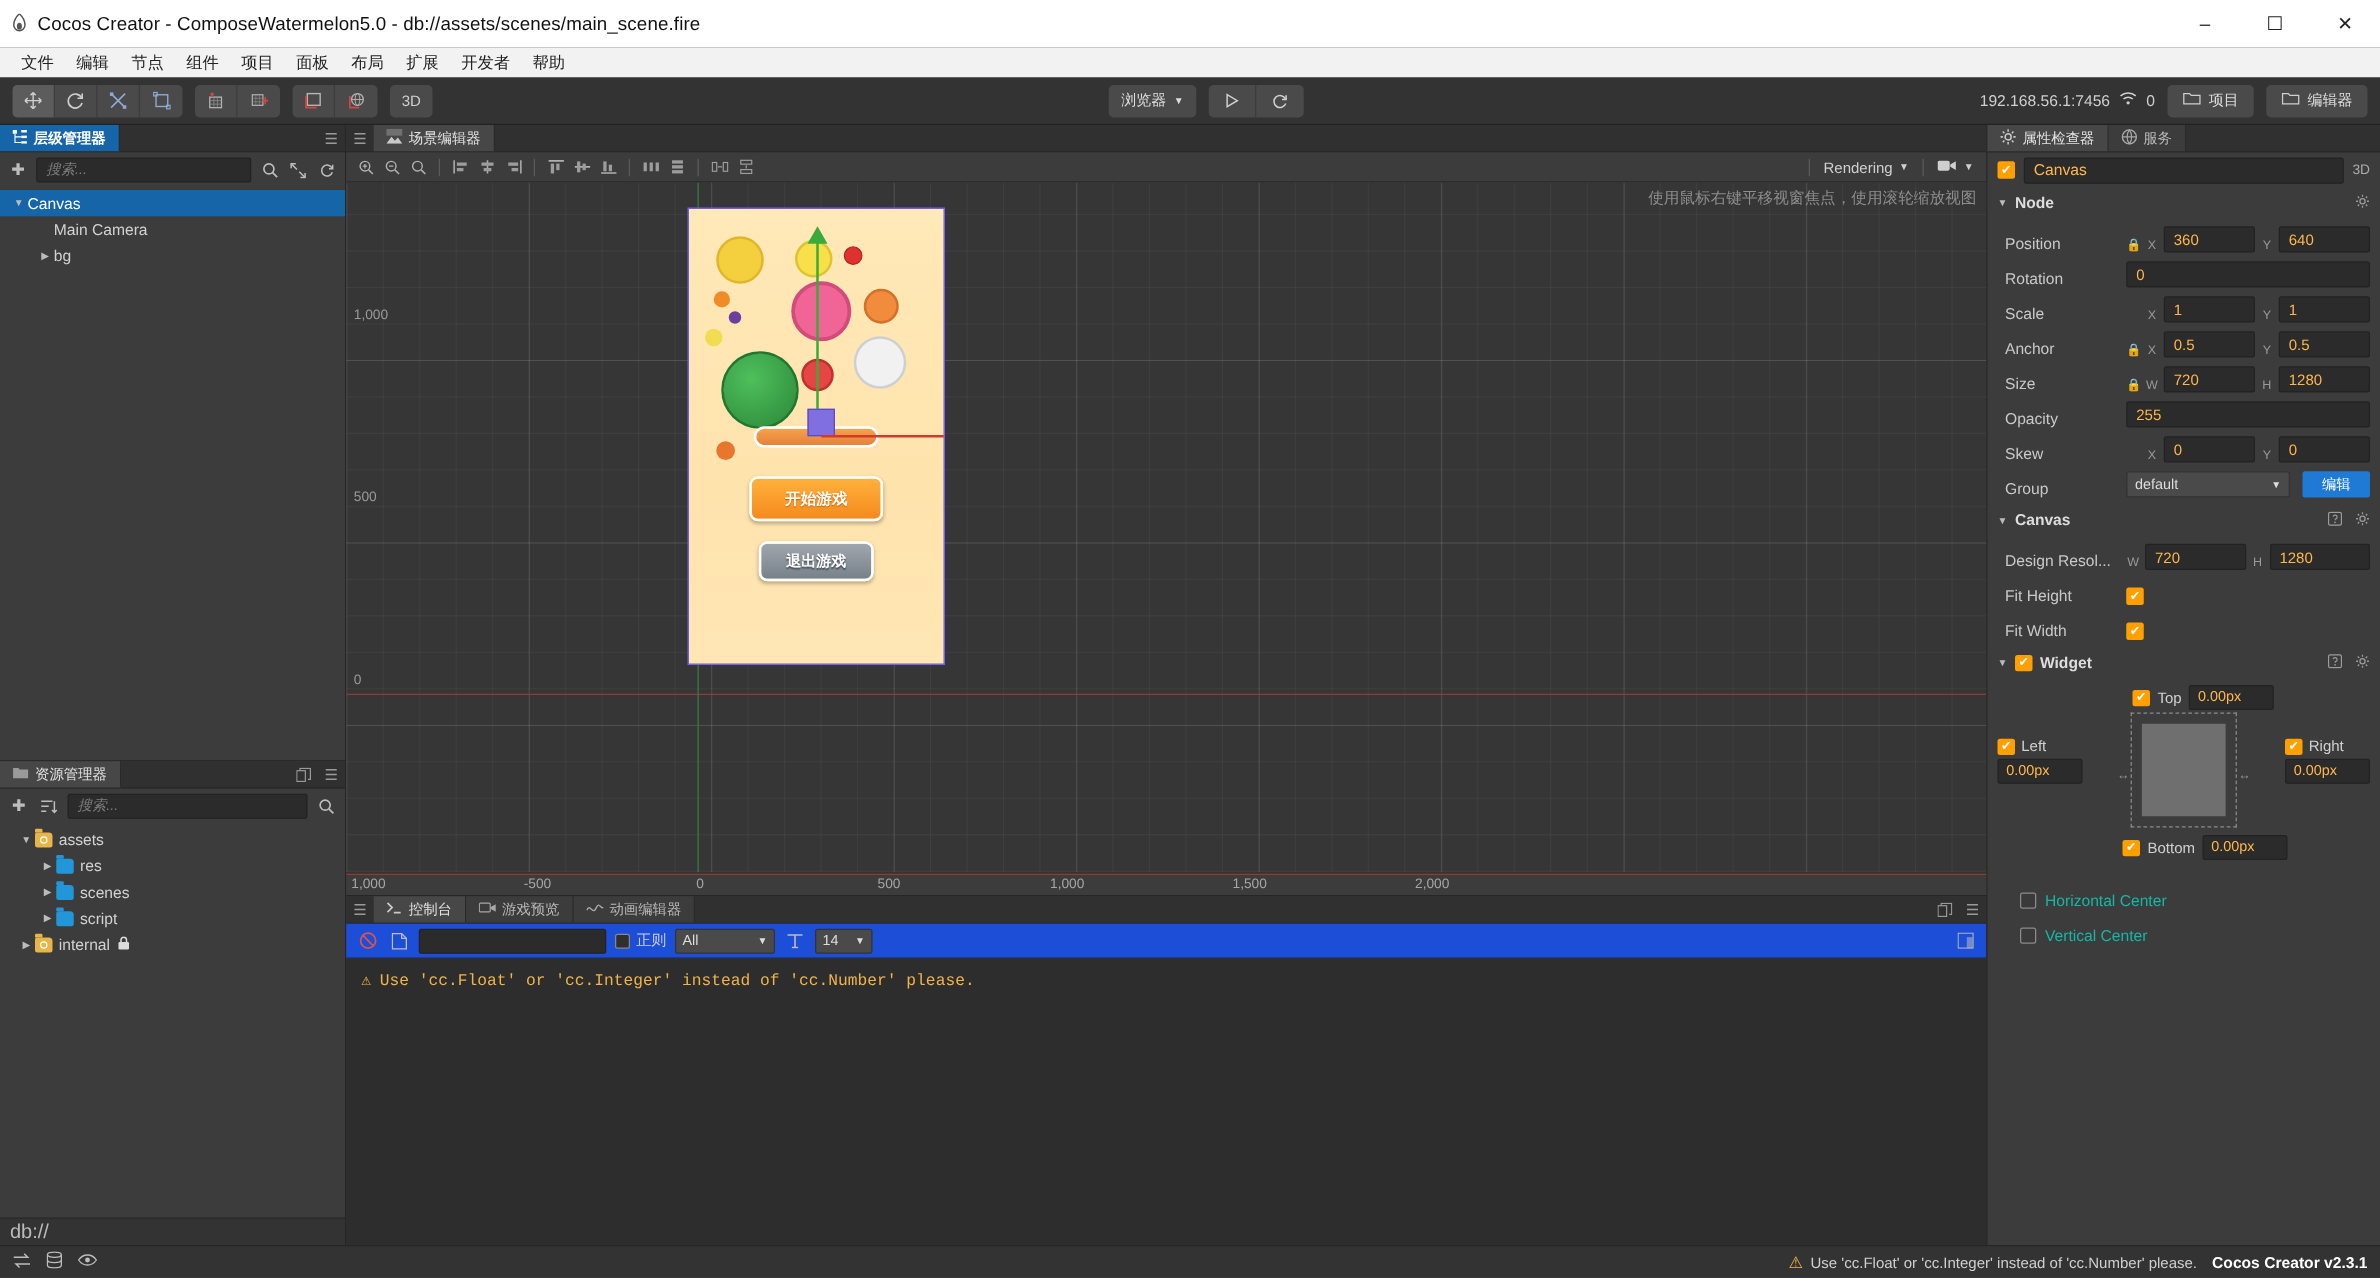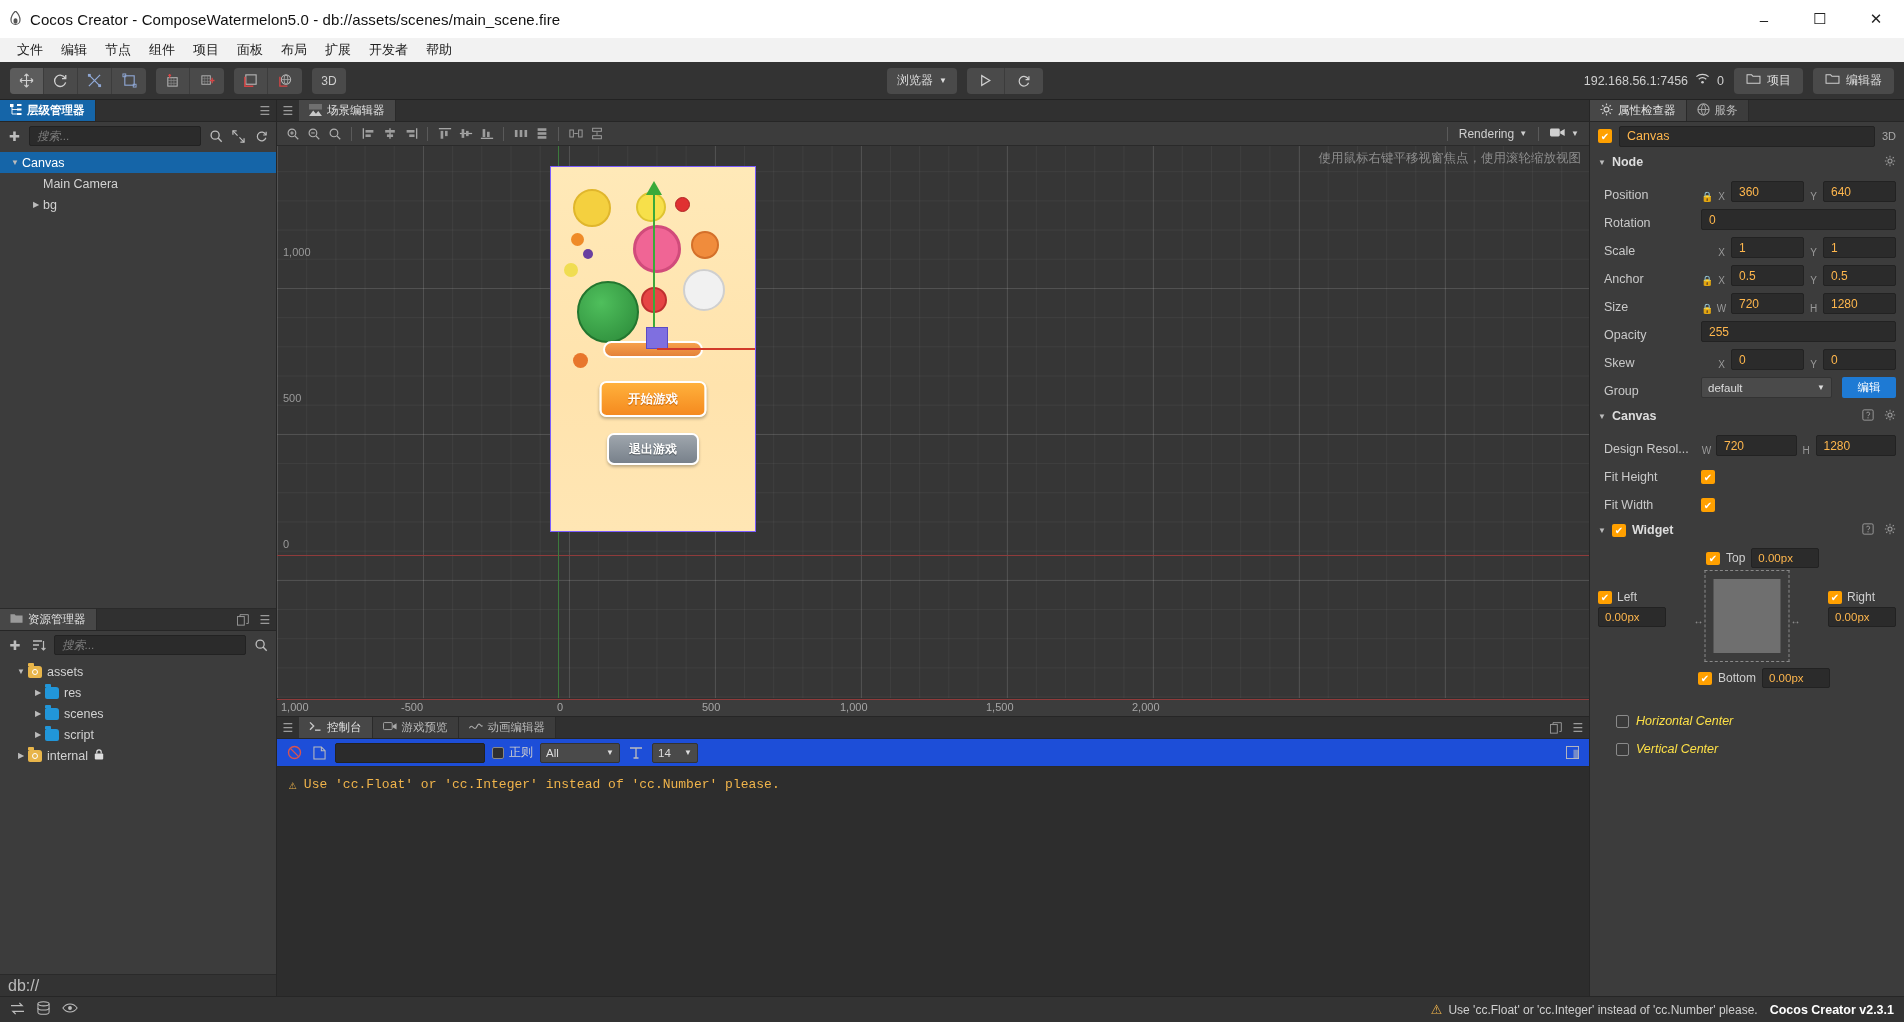--- a/index.html
+++ b/index.html
@@ -193,21 +193,21 @@
   }
   .editbtn { width: 54px; height: 21px; background: #1e7ad4; color: #fff; font-size: 11.5px; display: flex; align-items: center; justify-content: center; border-radius: 2px; margin-left: 6px; flex: 0 0 54px; }
 
   
   .wgt { padding: 4px 8px 0; }
   .wgt-grid { position: relative; height: 148px; margin: 2px 0 0; }
   .wgt-center { position: absolute; left: 50%; transform: translateX(-50%); top: 22px; width: 85px; height: 92px; border: 1px dashed #8a8a8a; }
   .wgt-center-in { position: absolute; inset: 8px; background: #6f6f6f; }
   .wfield { height: 20px; background: #2b2b2b; border: 1px solid #222; border-radius: 2px; color: #ffb74d; font-size: 11.5px; display: flex; align-items: center; padding: 0 6px; }
   .abs { position: absolute; }
-  .wrow-chk { display: flex; align-items: flex-end; gap: 7px; padding: 6px 8px 0 18px; font-size: 12.5px; color: #fde047; font-style: italic; }
+  .wrow-chk { display: flex; align-items: flex-start; gap: 7px; padding: 6px 8px 0 18px; font-size: 12.5px; color: #14b8a6; }
   .cbox2 { width: 13px; height: 13px; border: 1px solid #8a8a8a; background: #3a3a3a; border-radius: 2px; flex: 0 0 13px; }
 
   
   .statusbar {
     height: 26px; flex: 0 0 26px; background: #333; border-top: 1px solid #262626;
     display: flex; align-items: center; padding: 0 10px; gap: 12px; font-size: 12px; color: #bdbdbd;
   }
   .statusbar .sp { flex: 1; }
   .swarn { display: flex; align-items: center; gap: 6px; color: #cfcfcf; }
   .ver { color: #fff; font-weight: bold; font-size: 12.5px; }
@@ -663,21 +663,21 @@
             </div>
             <div class="quitbtn">
               <span>退出游戏</span>
             </div>
           </div>
         </div>
 
         <div class="ruler-b">
           <div class="redline"></div>
           <div class="rl" style="left:4px;">1,000</div>
-          <div class="rl" style="left:124px;">-500</div>
+          <div class="rl" style="left:142px;">-500</div>
           <div class="rl" style="left:280px;">0</div>
           <div class="rl" style="left:425px;">500</div>
           <div class="rl" style="left:563px;">1,000</div>
           <div class="rl" style="left:709px;">1,500</div>
           <div class="rl" style="left:855px;">2,000</div>
         </div>
       </div>
 
       <div class="console-pane">
         <div class="tabstrip">

